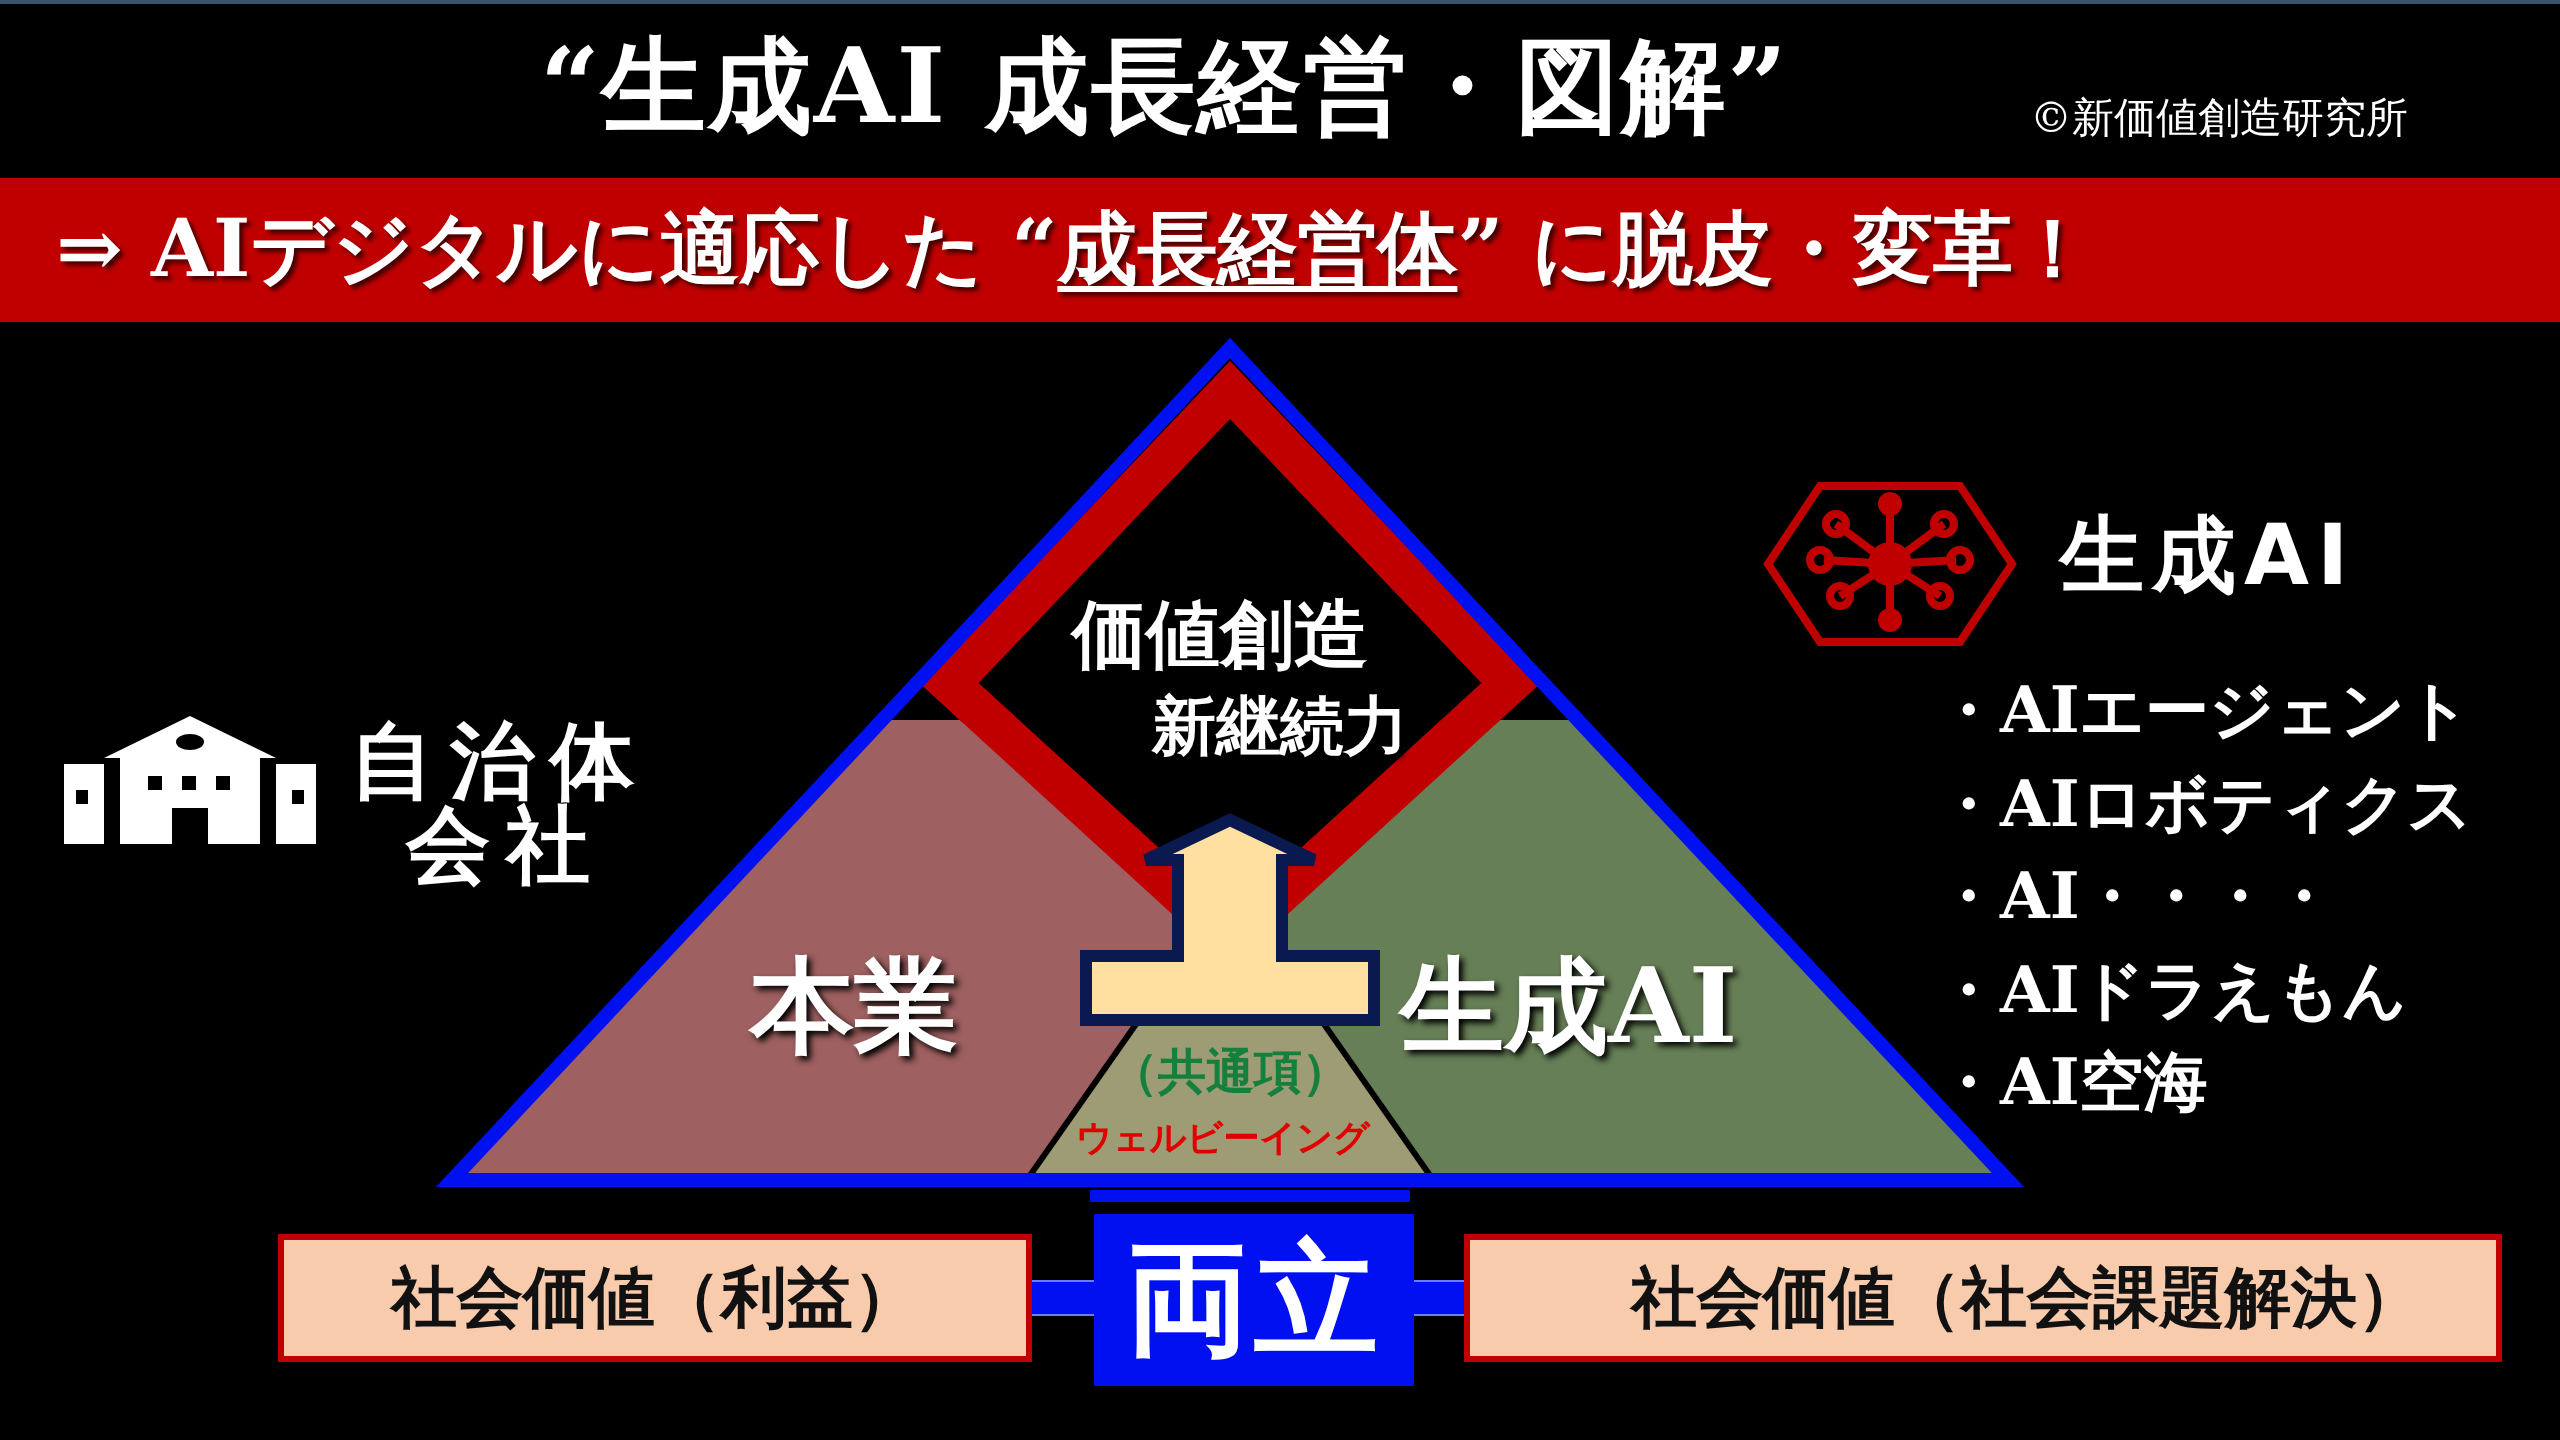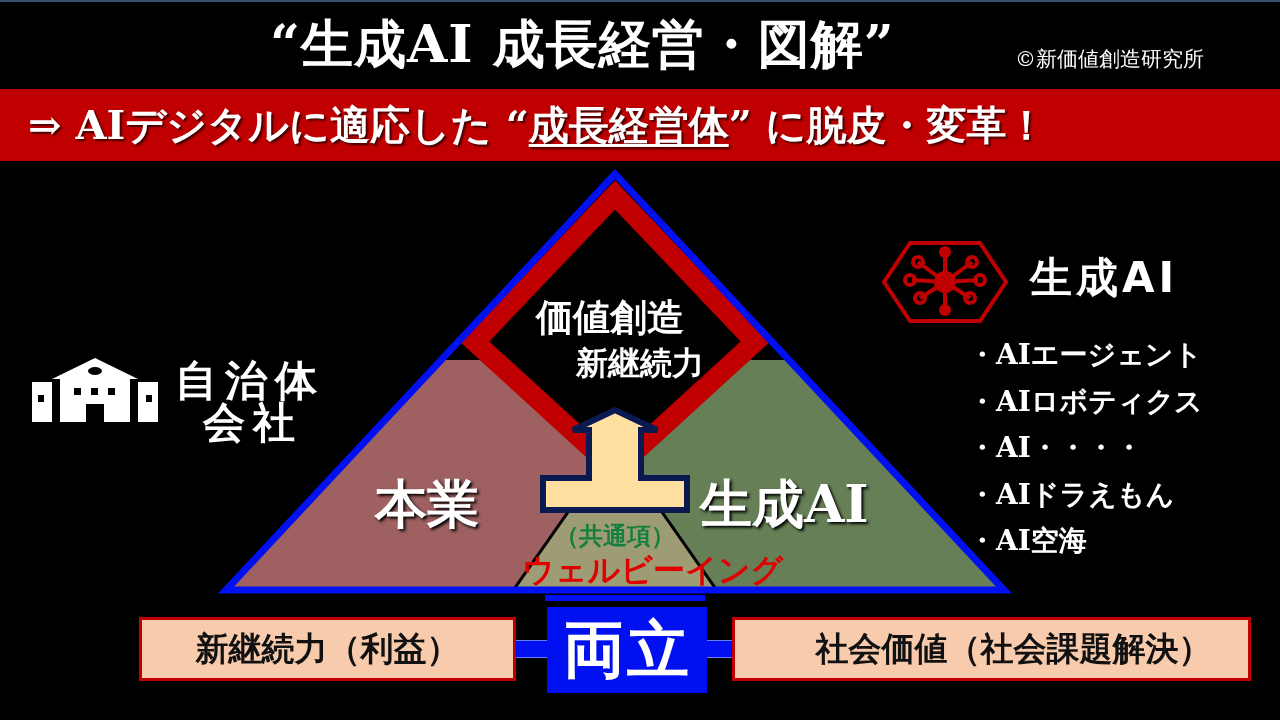--- a/index.html
+++ b/index.html
@@ -9,21 +9,21 @@
   .topline { left:0; top:0; width:1280px; height:2px; background:#3a5070; }
   .title { left:270px; top:14px; font-size:52px; font-weight:bold; letter-spacing:1px; white-space:nowrap; line-height:60px; }
   .copyright { left:1015px; top:46px; font-size:21px; white-space:nowrap; line-height:26px; }
   .band { left:0; top:89px; width:1280px; height:72px; background:#C00000; }
   .band-text { left:28px; top:96px; font-size:40px; font-weight:bold; white-space:nowrap; line-height:58px; text-shadow:2px 2px 2px #400; }
   .band-text u { text-decoration-thickness:3px; text-underline-offset:5px; }
   svg.diagram { left:0; top:0; }
   .pane-label { font-weight:bold; white-space:nowrap; text-shadow:2px 2px 3px #000; }
   .org-label { font-family:"DejaVu Sans","Liberation Sans",sans-serif; font-weight:bold; font-size:42px; line-height:46px; letter-spacing:8px; }
   .ai-brand { font-family:"DejaVu Sans","Liberation Sans",sans-serif; font-weight:bold; font-size:42px; letter-spacing:4px; white-space:nowrap; }
-  .ai-list { left:968px; top:332px; font-size:28px; font-weight:bold; line-height:46.5px; }
+  .ai-list { left:968px; top:332px; font-size:32px; font-weight:bold; line-height:46.5px; }
   .ai-list div { white-space:nowrap; }
   .box { background:#F8CBAD; border:3px solid #C00000; color:#111; font-size:33px; font-weight:bold;
          display:flex; align-items:center; justify-content:center; white-space:nowrap; box-sizing:border-box; }
   .center-box { background:#0010F0; color:#fff; font-size:62px; font-weight:bold; display:flex; align-items:center;
          justify-content:center; box-sizing:border-box; letter-spacing:2px; }
   .connector { background:#0010F0; border-top:1px solid #6a7cff; border-bottom:1px solid #6a7cff; }
 </style>
 </head>
 <body>
 
@@ -63,21 +63,21 @@
   <polygon points="615,410 657,430 641,430 641,478 687,478 687,510 543,510 543,478 589,478 589,430 573,430" fill="#FFE0A0" stroke="#0A1A50" stroke-width="6" stroke-linejoin="miter"></polygon>
 
   <rect x="545" y="595" width="160" height="6" fill="#0010F0"></rect>
 </svg>
 
 <div class="abs pane-label" style="left:508px;top:296px;font-size:37px;line-height:42px;margin-left:28px;">価値創造</div>
 <div class="abs pane-label" style="left:540px;top:345px;font-size:32px;line-height:36px;margin-left:36px;">新継続力</div>
 <div class="abs pane-label" style="left:375px;top:474px;font-size:52px;line-height:60px;">本業</div>
 <div class="abs pane-label" style="left:700px;top:474px;font-size:52px;line-height:60px;">生成AI</div>
 <div class="abs pane-label" style="left:555px;top:521px;font-size:24px;line-height:30px;color:#15803d;text-shadow:none;">（共通項）</div>
-<div class="abs pane-label" style="left:522px;top:554px;font-size:32px;line-height:32px;color:#E00000;text-shadow:none;">ウェルビーイング</div>
+<div class="abs pane-label" style="left:538px;top:554px;font-size:18px;line-height:32px;color:#E00000;text-shadow:none;">ウェルビーイング</div>
 
 <svg class="abs" style="left:30px;top:355px;" width="130" height="70" viewBox="0 0 130 70">
   <rect x="2" y="27" width="20" height="40" fill="#fff"></rect>
   <rect x="108" y="27" width="20" height="40" fill="#fff"></rect>
   <polygon points="65,3 108,24 22,24" fill="#fff"></polygon>
   <rect x="30" y="22" width="70" height="45" fill="#fff"></rect>
   <ellipse cx="65" cy="16" rx="7" ry="4" fill="#000"></ellipse>
   <rect x="8" y="40" width="6" height="7" fill="#000"></rect>
   <rect x="116" y="40" width="6" height="7" fill="#000"></rect>
   <rect x="44" y="33" width="7" height="7" fill="#000"></rect>
@@ -115,15 +115,15 @@
 <div class="abs ai-list">
   <div>・AIエージェント</div>
   <div>・AIロボティクス</div>
   <div>・AI・・・・</div>
   <div>・AIドラえもん</div>
   <div>・AI空海</div>
 </div>
 
 <div class="abs connector" style="left:513px;top:640px;width:38px;height:16px;"></div>
 <div class="abs connector" style="left:704px;top:640px;width:32px;height:16px;"></div>
-<div class="abs box" style="left:139px;top:617px;width:377px;height:64px;">新継続力（利益）</div>
+<div class="abs box" style="left:139px;top:617px;width:377px;height:64px;">社会価値（利益）</div>
 <div class="abs center-box" style="left:547px;top:607px;width:160px;height:86px;">両立</div>
 <div class="abs box" style="left:732px;top:617px;width:519px;height:64px;padding-left:44px;">社会価値（社会課題解決）</div>
 
 </body></html>

